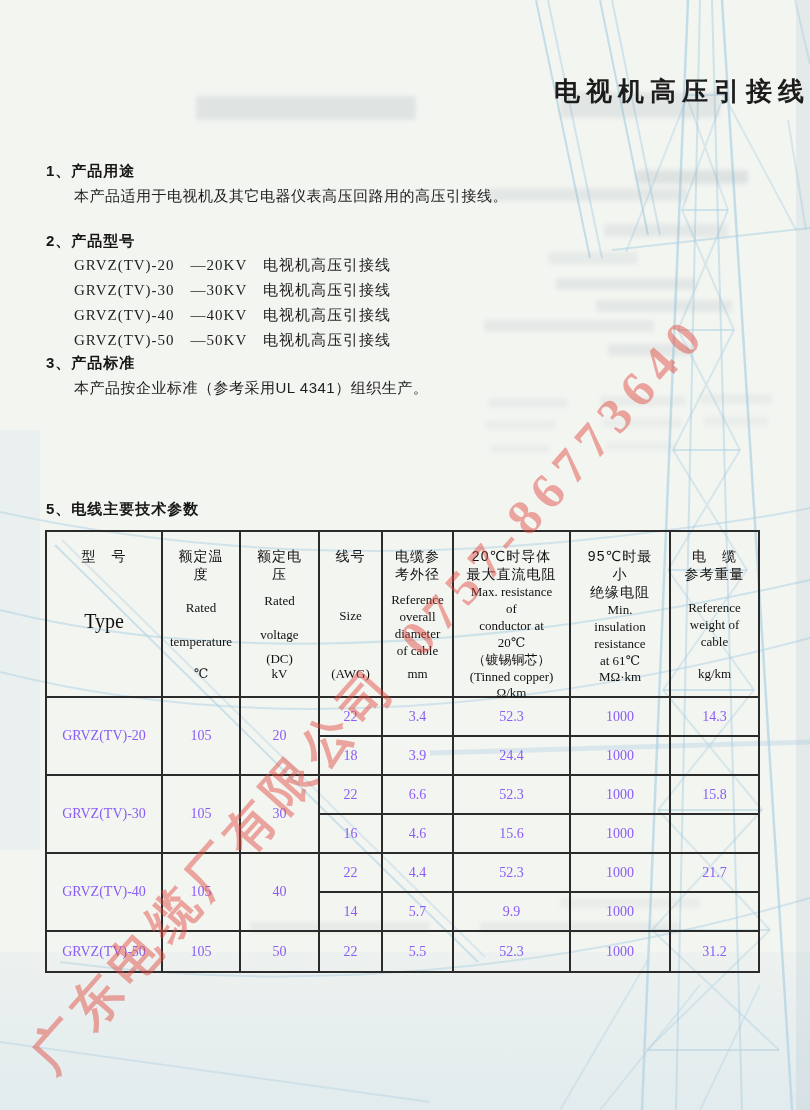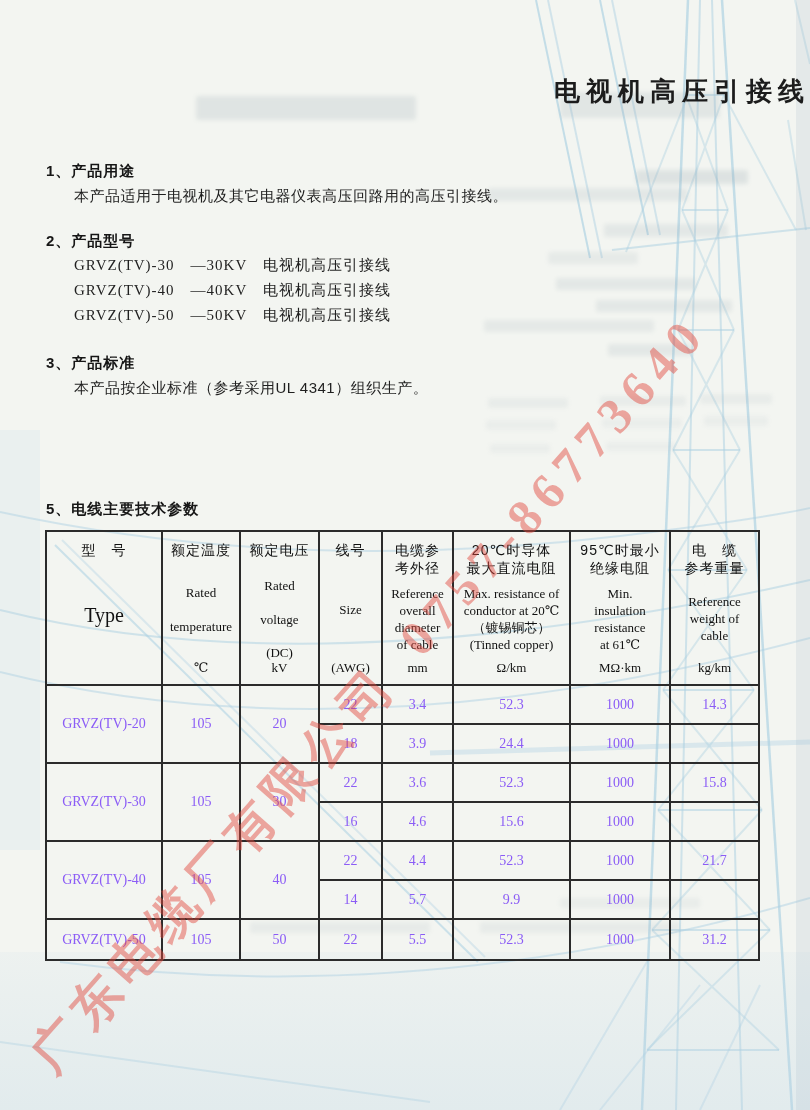--- a/index.html
+++ b/index.html
@@ -20,21 +20,21 @@
   .sec{position:absolute;left:46px;width:700px;font-size:15px;line-height:25px;color:#1f1f1f;}
   .sec .hd{font-weight:bold;letter-spacing:1px;color:#161616;}
   .sec .ln{margin-left:28px;letter-spacing:0.5px;}
   .sec .ln.model{font-family:"Liberation Serif","DejaVu Serif",serif;letter-spacing:1px;}
   table.spec{
     position:absolute;left:45px;top:530px;width:713px;height:427px;
     border-collapse:collapse;table-layout:fixed;background:transparent;
   }
   table.spec th,table.spec td{
     border:2px solid #2b2b2b;text-align:center;vertical-align:middle;
-    padding:2px;background:transparent;font-weight:normal;
+    padding:8px;background:transparent;font-weight:normal;
   }
   .hc{height:148px;display:flex;flex-direction:column;justify-content:space-between;
       align-items:center;padding:7px 2px;box-sizing:border-box;}
   .hc .zh{font-size:14px;color:#111;white-space:pre-line;line-height:18px;letter-spacing:1px;}
   .hc .en{font-size:13px;color:#111;white-space:pre-line;line-height:17px;
           font-family:"Liberation Serif","DejaVu Serif",serif;}
   .hc .unit{font-size:13px;color:#111;white-space:pre-line;line-height:15px;
           font-family:"Liberation Serif","DejaVu Serif",serif;}
   .hc.type{justify-content:flex-start;}
   .hc.type .en{margin-top:48px;font-size:20px;}
@@ -120,20 +120,21 @@
 
     <div class="title">电视机高压引接线</div>
 
     <div class="sec" style="top:158px;">
       <div class="hd">1、产品用途</div>
       <div class="ln">本产品适用于电视机及其它电器仪表高压回路用的高压引接线。</div>
     </div>
 
     <div class="sec" style="top:228px;">
       <div class="hd">2、产品型号</div>
+      <div class="ln model">GRVZ(TV)-20　—20KV　电视机高压引接线</div>
       <div class="ln model">GRVZ(TV)-30　—30KV　电视机高压引接线</div>
       <div class="ln model">GRVZ(TV)-40　—40KV　电视机高压引接线</div>
       <div class="ln model">GRVZ(TV)-50　—50KV　电视机高压引接线</div>
     </div>
 
     <div class="sec" style="top:350px;">
       <div class="hd">3、产品标准</div>
       <div class="ln">本产品按企业标准（参考采用UL 4341）组织生产。</div>
     </div>
 
@@ -248,21 +249,21 @@
         <td class="val">24.4</td>
         <td class="val">1000</td>
         <td class="val"></td>
       </tr>
 
       <tr class="sub">
         <td class="val" rowspan="2">GRVZ(TV)-30</td>
         <td class="val" rowspan="2">105</td>
         <td class="val" rowspan="2">30</td>
         <td class="val">22</td>
-        <td class="val">3.6</td>
+        <td class="val">6.6</td>
         <td class="val">52.3</td>
         <td class="val">1000</td>
         <td class="val">15.8</td>
       </tr>
       <tr class="sub">
         <td class="val">16</td>
         <td class="val">4.6</td>
         <td class="val">15.6</td>
         <td class="val">1000</td>
         <td class="val"></td>

